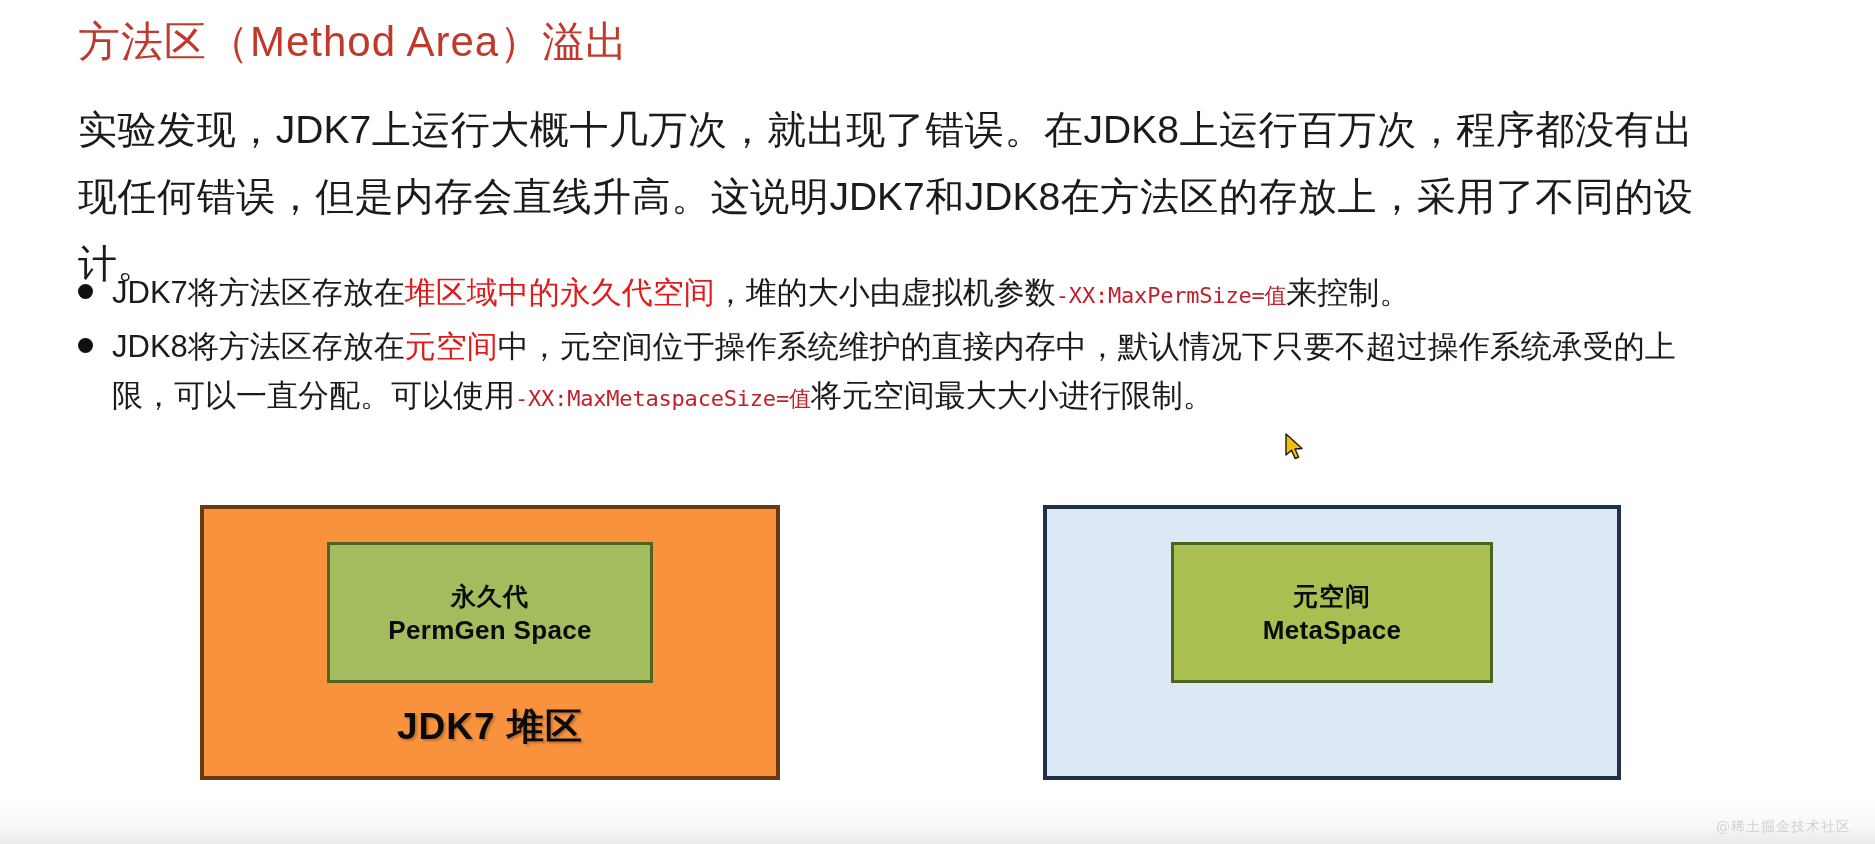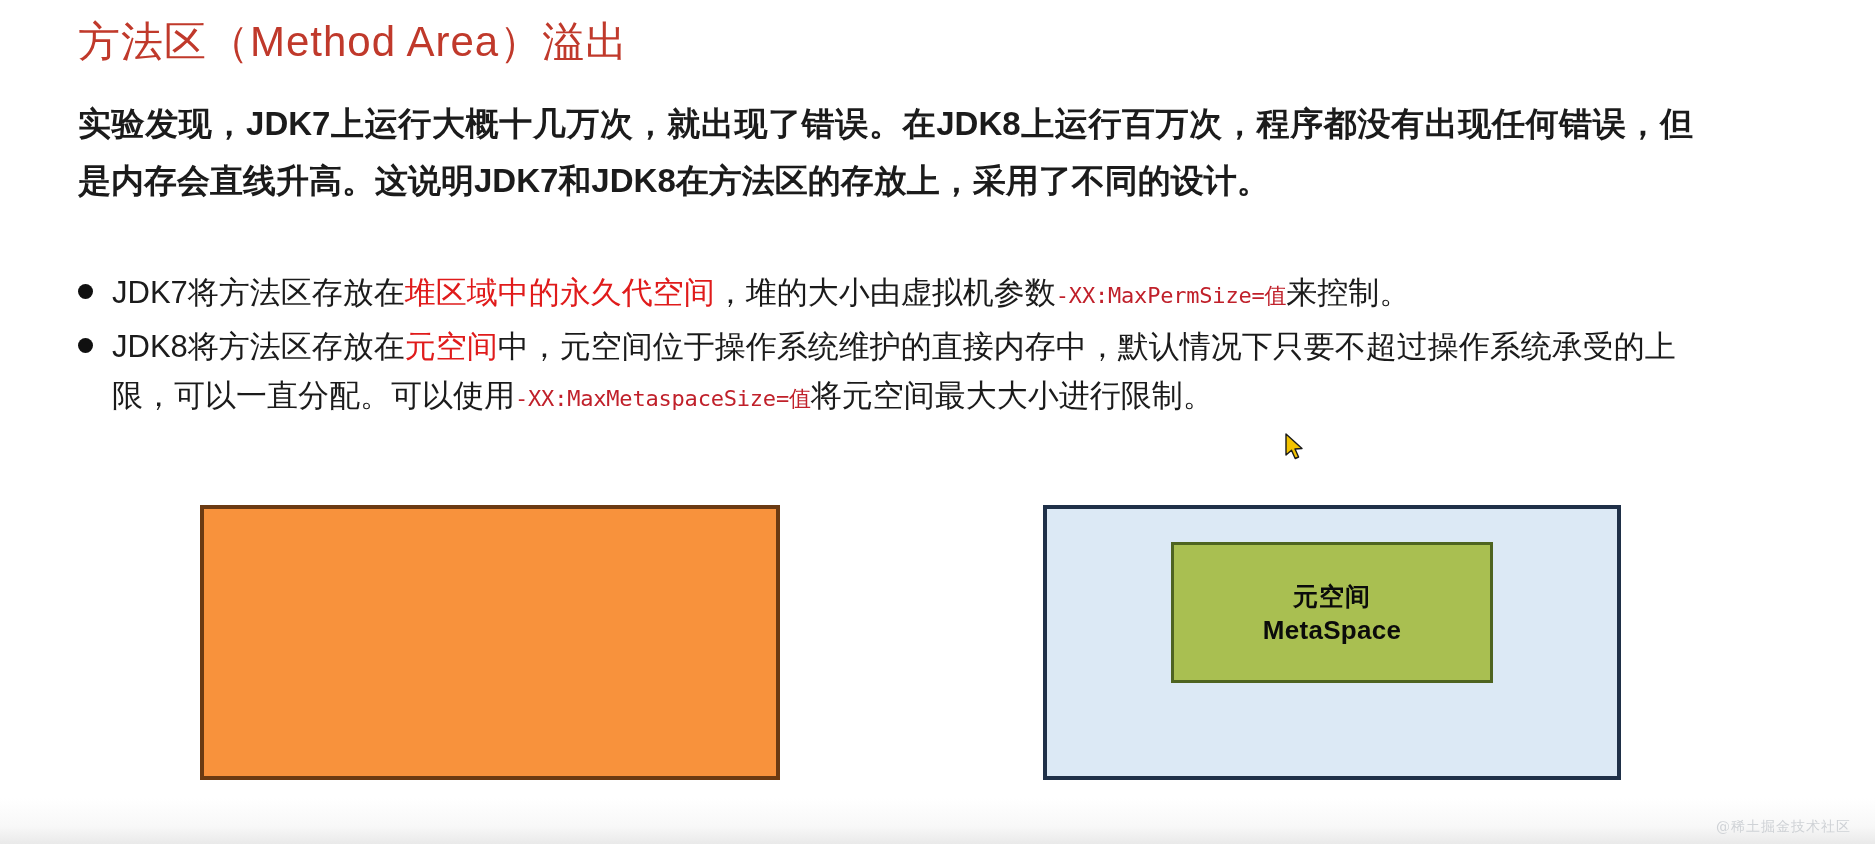--- a/index.html
+++ b/index.html
@@ -41,25 +41,24 @@
     letter-spacing: 1px;
     white-space: nowrap;
   }
 
   
   .para {
     position: absolute;
     left: 78px;
     top: 96px;
     width: 1615px;
-    font-size: 33px;
+    font-size: 39px;
     line-height: 1.72;
     color: #1b1b1b;
     text-align: justify;
-    font-weight: bold;
   }
 
   
   .bullets {
     position: absolute;
     left: 78px;
     top: 268px;
     width: 1620px;
   }
   .bullet {
@@ -210,20 +209,25 @@
           <i></i>
         </span>
       <span class="bullet-text"><span>JDK8将方法区存放在</span><span class="hl-red">元空间</span><span>中，元空间位于操作系统维护的直接内存中，默认情况下只要不超过操作系统承受的上限，可以一直分配。可以使用</span><span class="code-red">-XX:MaxMetaspaceSize=值</span><span>将元空间最大大小进行限制。</span></span>
     </div>
 
   </div>
 
   <div class="diagram">
 
     <div class="outer-box box-jdk7">
+      <div class="inner-box">
+        <div class="inner-cn">永久代</div>
+        <div class="inner-en">PermGen Space</div>
+      </div>
+      <div class="box-caption">JDK7 堆区</div>
     </div>
 
     <div class="outer-box box-jdk8">
       <div class="inner-box">
         <div class="inner-cn">元空间</div>
         <div class="inner-en">MetaSpace</div>
       </div>
     </div>
 
   </div>

